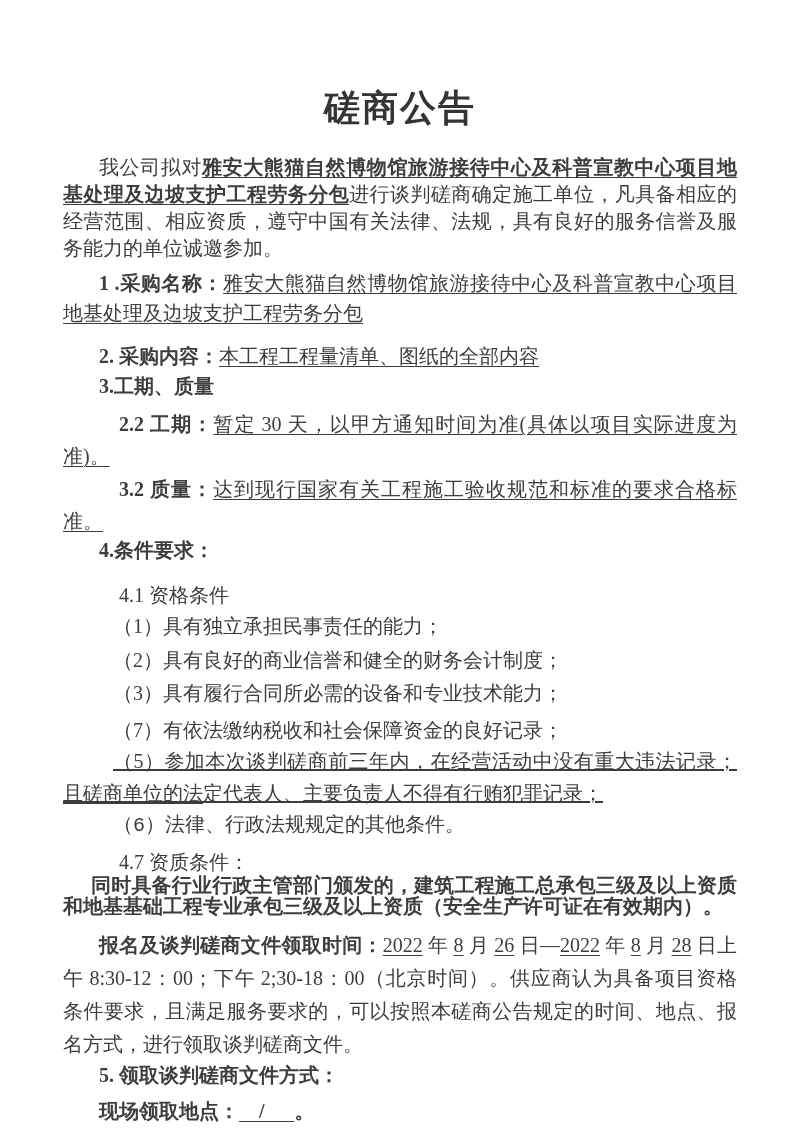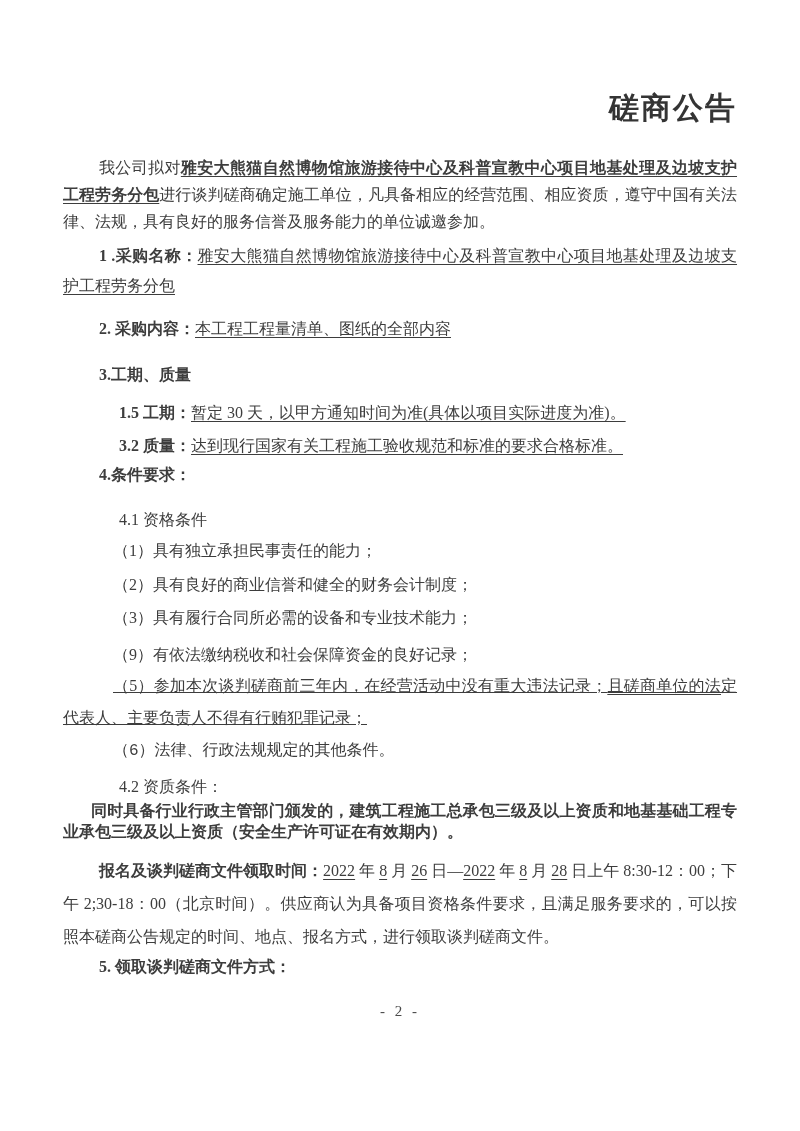--- a/index.html
+++ b/index.html
@@ -16,47 +16,47 @@
   }
   .page {
     box-sizing: border-box;
     width: 800px;
     height: 1131px;
     padding: 0 63px;
   }
   p { margin: 0; }
   .title {
     margin: 88px 0 0 0;
-    text-align: right;
-    font-size: 30px;
+    text-align: center;
+    font-size: 36px;
     line-height: 40px;
     font-weight: bold;
     letter-spacing: 2px;
     color: #343434;
   }
   .para {
-    font-size: 16px;
+    font-size: 20px;
     text-align: justify;
   }
   .b { font-weight: bold; }
   .u {
     text-decoration: underline;
     text-underline-offset: 3px;
     text-decoration-thickness: 1px;
   }
   .pre { white-space: pre; }
   .indent2 { text-indent: 36px; }
   .indent3 { text-indent: 56px; }
   .indent-q { text-indent: 50px; }
   .indent-cred { text-indent: 28px; }
 
   .intro        { margin-top: 26px; line-height: 27px; }
   .p-item1      { margin-top: 6px;  line-height: 30px; }
   .p-item2      { margin-top: 16px;    line-height: 24px; }
-  .h-sec3       { margin-top: 21px;  line-height: 26px; font-family: Liberation Serif, serif; }
+  .h-sec3       { margin-top: 5px;  line-height: 26px; font-family: Liberation Serif, serif; }
   .p-31         { margin-top: 9px;  line-height: 32px; }
   .p-32         { margin-top: 1px;  line-height: 32px; }
   .h-sec4       { margin-top: 0;    line-height: 26px; }
   .h-41         { margin-top: 19px; line-height: 26px; }
   .q-item1      { margin-top: 5px;  line-height: 26px; }
   .q-item2      { margin-top: 8px;  line-height: 26px; }
   .q-item3      { margin-top: 7px;  line-height: 26px; }
   .q-item4      { margin-top: 11px; line-height: 26px; }
   .q-item5      { margin-top: 2px;  line-height: 32px; text-decoration: underline; }
   .q-item6      { margin-top: 4px;  line-height: 26px; font-family: Liberation Mono, monospace; }
@@ -76,42 +76,43 @@
   <h1 class="title">磋商公告</h1>
 
   <p class="para intro indent2"><span>我公司拟对</span><span class="b u">雅安大熊猫自然博物馆旅游接待中心及科普宣教中心项目地基处理及边坡支护工程劳务分包</span><span>进行谈判磋商确定施工单位，凡具备相应的经营范围、相应资质，遵守中国有关法律、法规，具有良好的服务信誉及服务能力的单位诚邀参加。</span></p>
 
   <p class="para p-item1 indent2"><span class="b">1 .采购名称：</span><span class="u">雅安大熊猫自然博物馆旅游接待中心及科普宣教中心项目地基处理及边坡支护工程劳务分包</span></p>
 
   <p class="para p-item2 indent2"><span class="b">2. 采购内容：</span><span class="u">本工程工程量清单、图纸的全部内容</span></p>
 
   <p class="para h-sec3 indent2 b">3.工期、质量</p>
 
-  <p class="para p-31 indent3"><span class="b">1.5 工期：</span><span class="u">暂定 30 天，以甲方通知时间为准(具体以项目实际进度为准)。</span></p>
+  <p class="para p-31 indent3"><span class="b">2.2 工期：</span><span class="u">暂定 30 天，以甲方通知时间为准(具体以项目实际进度为准)。</span></p>
 
   <p class="para p-32 indent3"><span class="b">3.2 质量：</span><span class="u">达到现行国家有关工程施工验收规范和标准的要求合格标准。</span></p>
 
   <p class="para h-sec4 indent2 b">4.条件要求：</p>
 
   <p class="para h-41 indent3">4.1 资格条件</p>
 
   <p class="para q-item1 indent-q">（1）具有独立承担民事责任的能力；</p>
   <p class="para q-item2 indent-q">（2）具有良好的商业信誉和健全的财务会计制度；</p>
   <p class="para q-item3 indent-q">（3）具有履行合同所必需的设备和专业技术能力；</p>
-  <p class="para q-item4 indent-q">（9）有依法缴纳税收和社会保障资金的良好记录；</p>
+  <p class="para q-item4 indent-q">（7）有依法缴纳税收和社会保障资金的良好记录；</p>
 
   <p class="para q-item5 indent-q"><span>（5）参加本次谈判磋商前三年内，在经营活动中没有重大违法记录；</span><span class="u">且磋商单位的法</span><span>定代表人、主要负责人不得有行贿犯罪记录；</span></p>
 
   <p class="para q-item6 indent-q">（6）法律、行政法规规定的其他条件。</p>
 
-  <p class="para h-42 indent3">4.2 资质条件：</p>
+  <p class="para h-42 indent3">4.7 资质条件：</p>
 
   <p class="para p-cred indent-cred b">同时具备行业行政主管部门颁发的，建筑工程施工总承包三级及以上资质和地基基础工程专业承包三级及以上资质（安全生产许可证在有效期内）。</p>
 
   <p class="para p-reg indent2"><span class="b">报名及谈判磋商文件领取时间：</span><span class="u">2022</span><span> 年 </span><span class="u">8</span><span> 月 </span><span class="u">26</span><span> 日—</span><span class="u">2022</span><span> 年 </span><span class="u">8</span><span> 月 </span><span class="u">28</span><span> 日上午 8:30-12：00；下午 2;30-18：00（北京时间）。供应商认为具备项目资格条件要求，且满足服务要求的，可以按照本磋商公告规定的时间、地点、报名方式，进行领取谈判磋商文件。</span></p>
 
   <p class="para h-sec5 indent2 b">5.  领取谈判磋商文件方式：</p>
 
+  <p class="para p-onsite indent2"><span class="b">现场领取地点：</span><span class="b u pre">    /      </span><span class="b">。</span></p>
 
 
   <p class="page-number">- 2 -</p>
 
 </div>
 
 </body></html>

